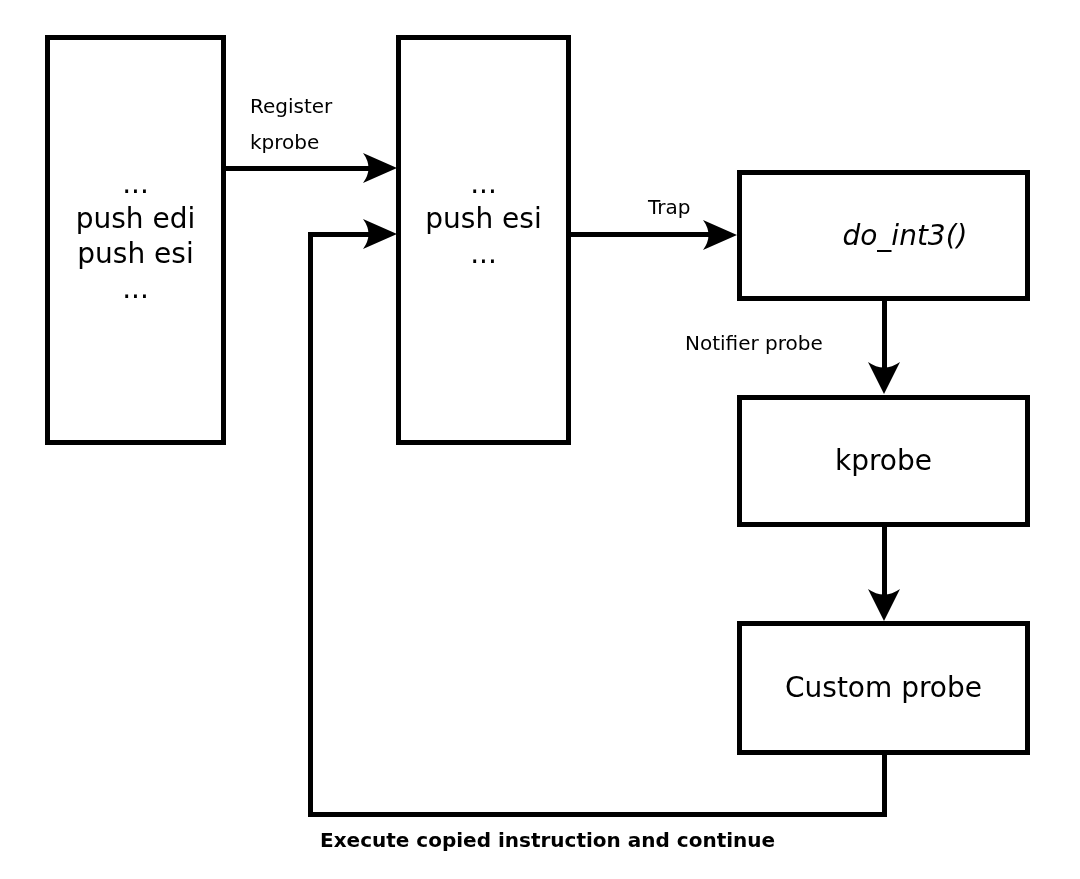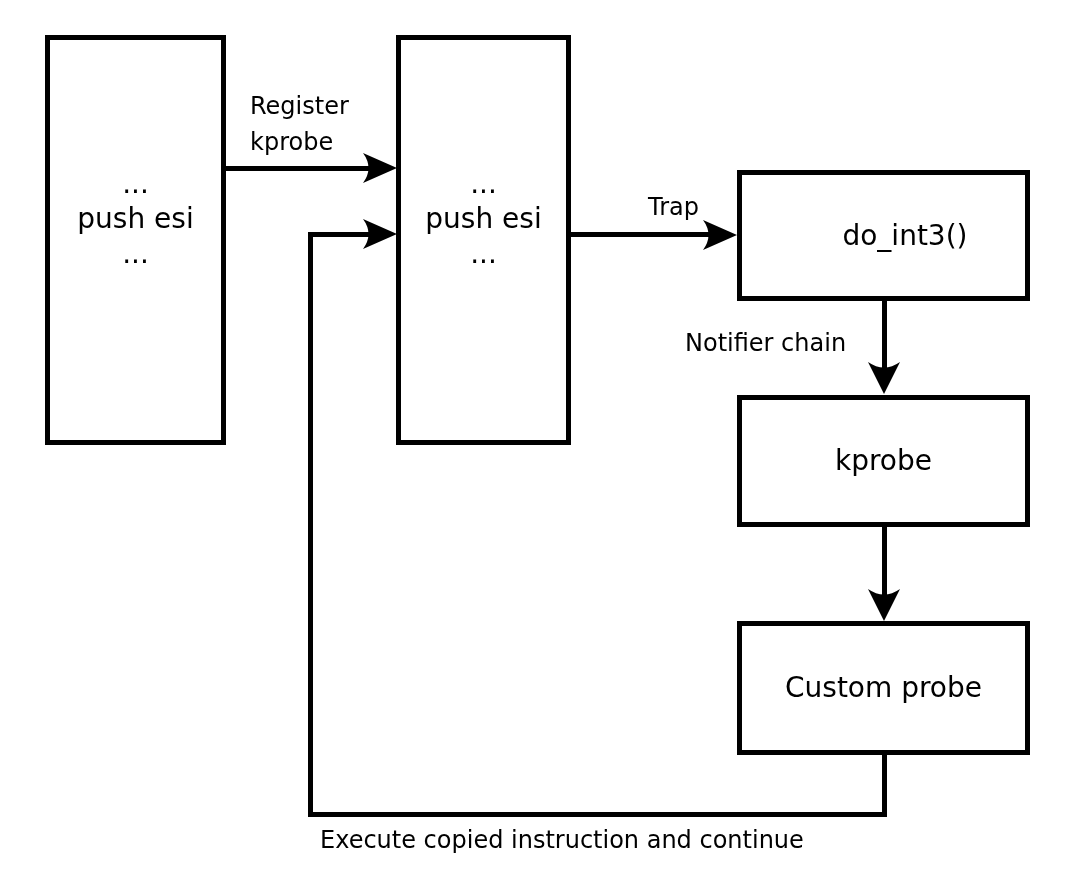--- a/index.html
+++ b/index.html
@@ -13,49 +13,50 @@
   }
   .boxlabel{
     position:absolute;display:flex;align-items:center;justify-content:center;
     font-size:28px;line-height:34px;box-sizing:border-box;
   }
   .code{
     position:absolute;text-align:center;font-size:28px;line-height:35px;
   }
   .code span{display:block;}
   .edgelabel{
-    position:absolute;font-size:24px;line-height:36px;white-space:nowrap;
+    position:absolute;font-size:20px;line-height:36px;white-space:nowrap;
   }
   .hline,.vline{position:absolute;background:#000000;}
   .head{position:absolute;display:block;}
   .head path{fill:#000000;stroke:none;}
 </style>
 </head>
 <body>
 
 <div class="canvas">
 
   <div class="box" style="left:45px;top:35px;width:181px;height:410px;"></div>
   <div class="box" style="left:396px;top:35px;width:175px;height:410px;"></div>
   <div class="box" style="left:737px;top:170px;width:293px;height:131px;"></div>
   <div class="box" style="left:737px;top:395px;width:293px;height:132px;"></div>
   <div class="box" style="left:737px;top:621px;width:293px;height:134px;"></div>
 
   <div class="code" style="left:45px;top:166px;width:181px;">
     <span>...</span>
+    <span>push edi</span>
     <span>push esi</span>
     <span>...</span>
   </div>
   <div class="code" style="left:396px;top:166px;width:175px;">
     <span>...</span>
     <span>push esi</span>
     <span>...</span>
   </div>
 
-  <div class="boxlabel" style="left:737px;top:170px;width:336px;height:131px;">do_int3()</div>
+  <div class="boxlabel" style="left:737px;top:170px;width:336px;height:131px;font-style:italic;">do_int3()</div>
   <div class="boxlabel" style="left:737px;top:395px;width:293px;height:132px;">kprobe</div>
   <div class="boxlabel" style="left:737px;top:621px;width:293px;height:134px;">Custom probe</div>
 
   <div class="hline" style="left:224px;top:166px;width:146px;height:5px;"></div>
   <svg class="head" style="left:363px;top:153px;" width="34" height="30" viewBox="0 0 34 30">
     <path d="M0 0 L34 15 L0 30 Q11 15 0 0 Z"></path>
   </svg>
 
   <div class="hline" style="left:569px;top:232px;width:140px;height:5px;"></div>
   <svg class="head" style="left:703px;top:220px;" width="34" height="30" viewBox="0 0 34 30">
@@ -78,16 +79,16 @@
   <div class="hline" style="left:308px;top:232px;width:62px;height:5px;"></div>
   <svg class="head" style="left:363px;top:219px;" width="34" height="30" viewBox="0 0 34 30">
     <path d="M0 0 L34 15 L0 30 Q11 15 0 0 Z"></path>
   </svg>
 
   <div class="edgelabel" style="left:250px;top:88px;">
     <span style="display:block;">Register</span>
     <span style="display:block;">kprobe</span>
   </div>
   <div class="edgelabel" style="left:648px;top:189px;">Trap</div>
-  <div class="edgelabel" style="left:685px;top:325px;">Notifier chain</div>
-  <div class="edgelabel" style="left:320px;top:822px;">Execute copied instruction and continue</div>
+  <div class="edgelabel" style="left:685px;top:325px;">Notifier probe</div>
+  <div class="edgelabel" style="left:320px;top:822px;font-weight:bold;">Execute copied instruction and continue</div>
 
 </div>
 
 </body></html>

